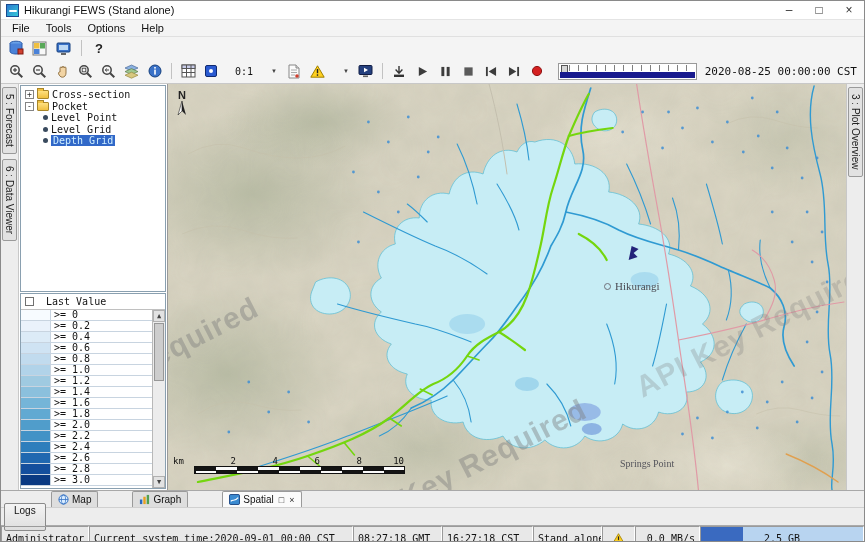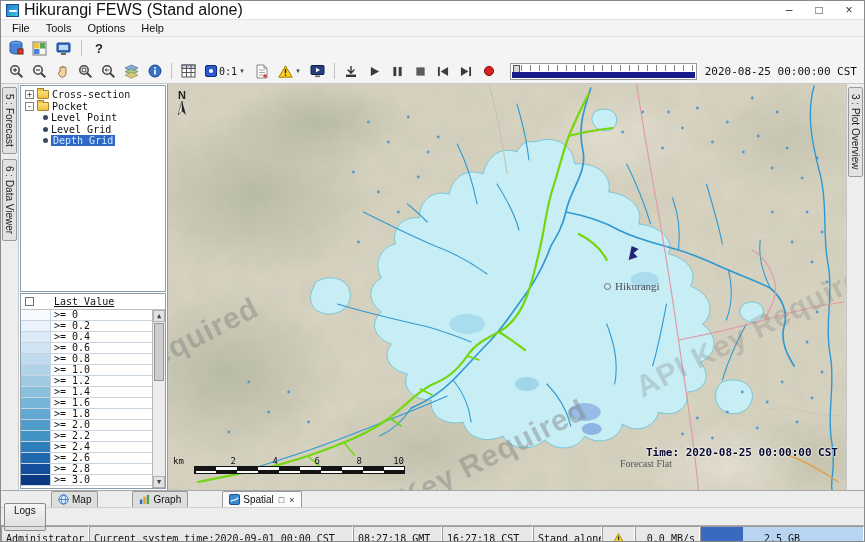--- a/index.html
+++ b/index.html
@@ -4,35 +4,35 @@
 <style>
   * { box-sizing: border-box; margin: 0; padding: 0; }
   html,body { width:865px; height:542px; overflow:hidden; }
   body { font-family:"Liberation Sans", sans-serif; font-size:11px; color:#111; }
   #app { position:relative; width:865px; height:542px; background:#f0f0f0; border:1px solid #8a8a8a; overflow:hidden; }
 
   
   .titlebar { height:19px; background:#ffffff; display:flex; align-items:center; padding:0 0 0 5px; border-bottom:1px solid #e4e4e4; }
   .app-icon { width:13px; height:13px; margin-right:5px; background:linear-gradient(135deg,#2a7ad0 0%,#35c8d8 100%); border:1px solid #1a4a90; position:relative; }
   .app-icon::after { content:""; position:absolute; left:2px; top:5px; width:8px; height:2px; background:#fff; border-radius:2px; }
-  .title { font-size:16px; }
+  .title { font-size:11px; }
   .win-controls { margin-left:auto; display:flex; height:100%; }
   .win-btn { width:30px; height:100%; display:flex; align-items:center; justify-content:center; font-size:12px; color:#333; }
 
   
   .menubar { height:17px; display:flex; align-items:center; background:#f4f4f4; border-bottom:1px solid #e0e0e0; padding-left:3px; }
   .menu-item { padding:10px 8px; font-size:11px; }
 
   
   .toolbar1 { height:22px; display:flex; align-items:center; gap:3px; background:#f4f4f4; padding-left:4px; }
   .toolbar2 { height:25px; display:flex; align-items:center; gap:2px; background:#f4f4f4; border-bottom:1px solid #c8c8c8; padding:0 5px; }
   .tbtn { width:21px; height:21px; display:flex; align-items:center; justify-content:center; border:1px solid transparent; border-radius:2px; }
   .tsep { width:1px; height:16px; background:#c2c2c2; margin:0 4px; }
   .help-btn { font-weight:bold; font-size:13px; color:#222; width:20px; text-align:center; }
-  .drop-wrap { display:flex; align-items:center; gap:2px; padding:1px 3px; border:1px solid transparent; }
+  .drop-wrap { display:flex; align-items:center; gap:18px; padding:1px 3px; border:1px solid transparent; }
   .drop-glyph { font-size:6px; color:#444; }
   .timestep-label { font-family:"DejaVu Sans Mono",monospace; font-size:10px; }
   .timeline { flex:1; height:17px; position:relative; background:#fff; border:1px solid #9a9a9a; margin:0 6px 0 8px; }
   .timeline .ticks { position:absolute; top:1px; left:10px; right:2px; height:6px;
       background:repeating-linear-gradient(90deg,#808080 0 1px,transparent 1px 9px); }
   .timeline .navband { position:absolute; left:1px; right:1px; bottom:1px; height:6px; background:#181a8e; }
   .timeline .thumb { position:absolute; left:2px; top:1px; width:7px; height:9px; background:#d6d6d6; border:1px solid #555; }
   .t2-stamp { font-family:"DejaVu Sans Mono",monospace; font-size:11px; white-space:nowrap; padding-right:2px; }
 
   
@@ -46,21 +46,21 @@
   .tree { height:207px; border:1px solid #8aa0b0; margin:1px; background:#fff; font-family:"DejaVu Sans Mono",monospace; font-size:10px; padding-top:3px; overflow:hidden; }
   .trow { display:flex; align-items:center; height:11.5px; padding-left:4px; gap:3px; white-space:nowrap; }
   .toggle { width:9px; height:9px; border:1px solid #848484; background:#fff; font-size:8px; line-height:7px; text-align:center; color:#333; flex:0 0 auto; }
   .folder { width:12px; height:9px; background:linear-gradient(#ffe080,#f0c040); border:1px solid #a8862a; border-radius:1px; position:relative; flex:0 0 auto; }
   .folder::before { content:""; position:absolute; top:-3px; left:-1px; width:5px; height:2px; background:#f0c040; border:1px solid #a8862a; border-bottom:none; }
   .trow.leaf { padding-left:22px; }
   .bullet { width:5px; height:5px; border-radius:50%; background:#394a5e; flex:0 0 auto; }
   .trow.selected .tlabel { background:#3168c8; color:#cfefff; padding:0 2px; }
 
   .legend { flex:1; border:1px solid #8aa0b0; margin:0 1px 1px 1px; display:flex; flex-direction:column; font-family:"DejaVu Sans Mono",monospace; font-size:10px; background:#fff; overflow:hidden; }
-  .legend-header { height:16px; display:flex; align-items:center; gap:20px; padding-left:4px; border-bottom:1px solid #c0c0c0; flex:0 0 auto;text-decoration:underline; }
+  .legend-header { height:16px; display:flex; align-items:center; gap:12px; padding-left:4px; border-bottom:1px solid #c0c0c0; flex:0 0 auto; }
   .checkbox { width:9px; height:9px; border:1px solid #707070; background:#fff; flex:0 0 auto; }
   .legend-body { flex:1; display:flex; }
   .legend-table { flex:1; }
   .lrow { display:flex; height:11px; border-bottom:1px solid #c8d4e0; }
   .lswatch { width:30px; border-right:1px solid #c8d4e0; }
   .llabel { flex:1; padding-left:3px; line-height:10px; }
   .vscroll { width:13px; background:#ececec; border-left:1px solid #b8b8b8; display:flex; flex-direction:column; }
   .varrow { height:12px; text-align:center; font-size:7px; line-height:11px; color:#444; border:1px solid #b0b0b0; background:#e2e2e2; }
   .vthumb { height:58px; margin:1px; background:#cdcdcd; border:1px solid #979797; }
   .vtrack { flex:1; }
@@ -568,22 +568,21 @@
       </div>
 
       <div class="wm" style="left:-150px; top:326px;">API Key Required</div>
       <div class="wm" style="left:178px; top:428px;">API Key Required</div>
       <div class="wm" style="left:470px; top:288px; opacity:0.28;">API Key Required</div>
 
       <div class="town">
         <span class="town-dot"></span>
         <span>Hikurangi</span>
       </div>
-      <div class="place">Forecast Flat</div>
-      <div class="map-time">Time: 2020-08-25 00:00:00 CST</div>
+      <div class="place">Springs Point</div>
 
       <div class="scalebar">
         <div class="scale-top">
           <span class="scale-unit">km</span>
           <span class="scale-ticks">
             <span>2</span>
             <span>4</span>
             <span>6</span>
             <span>8</span>
             <span>10</span>

